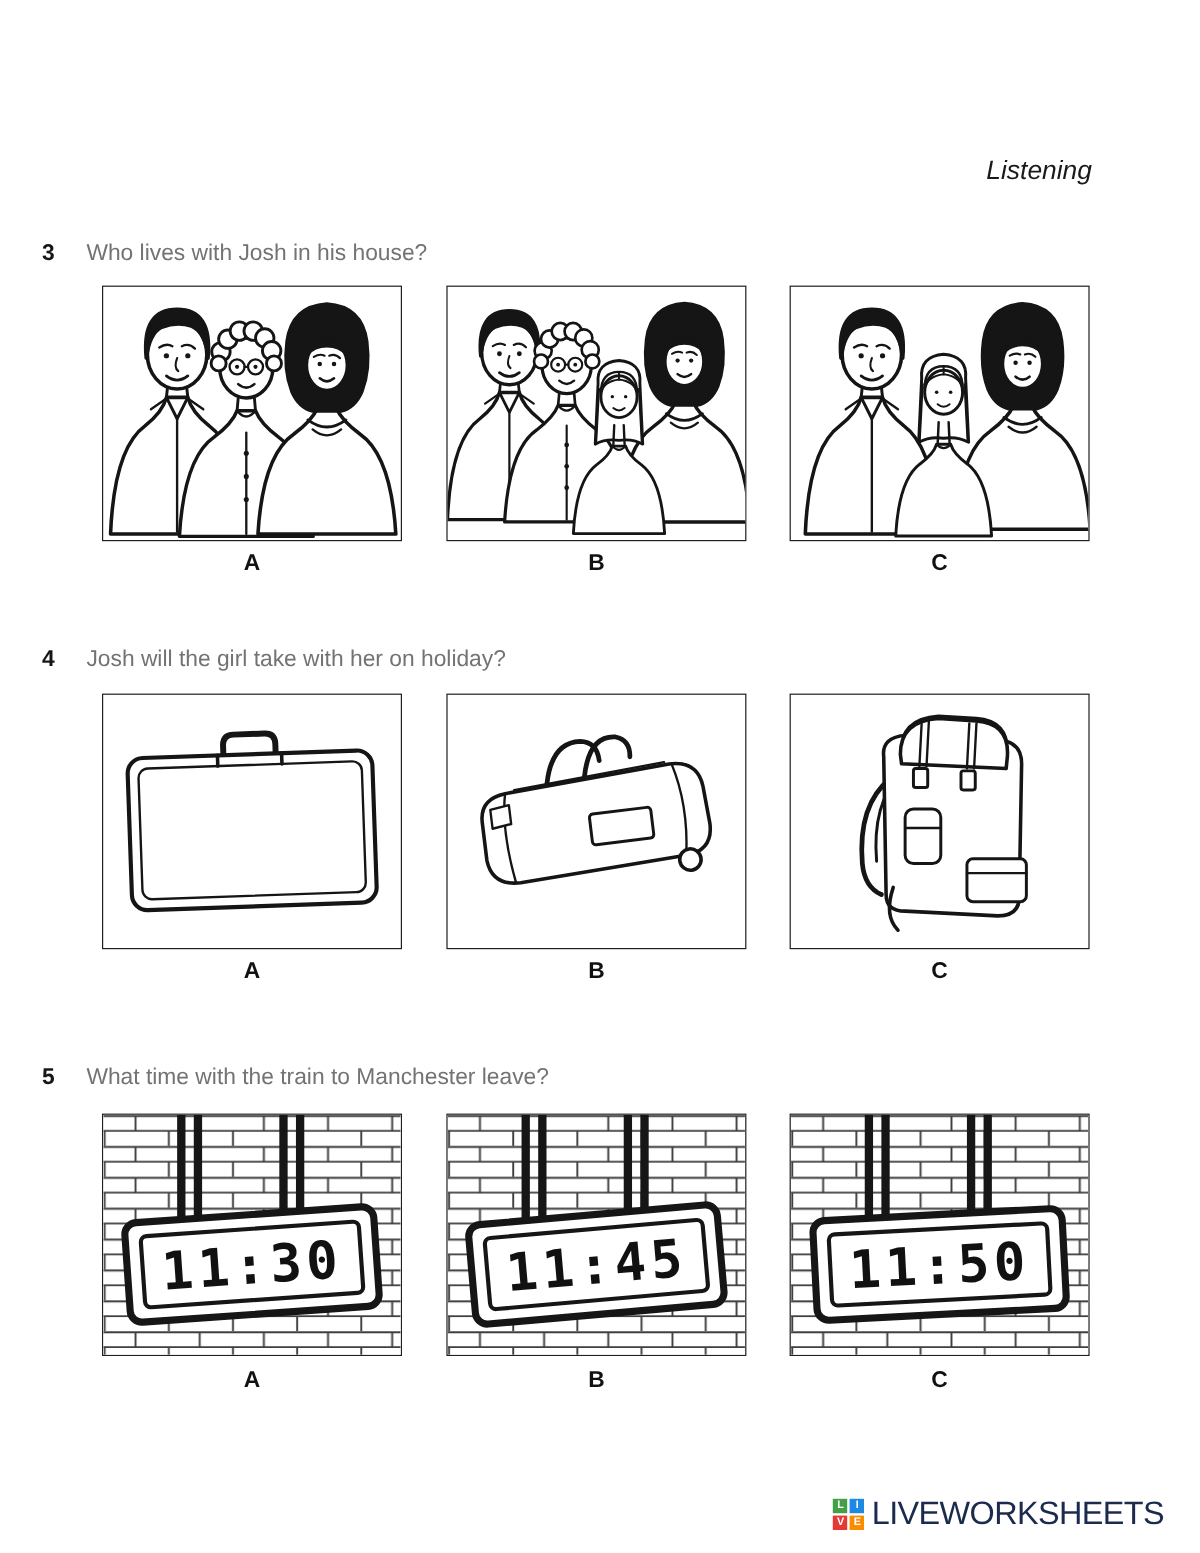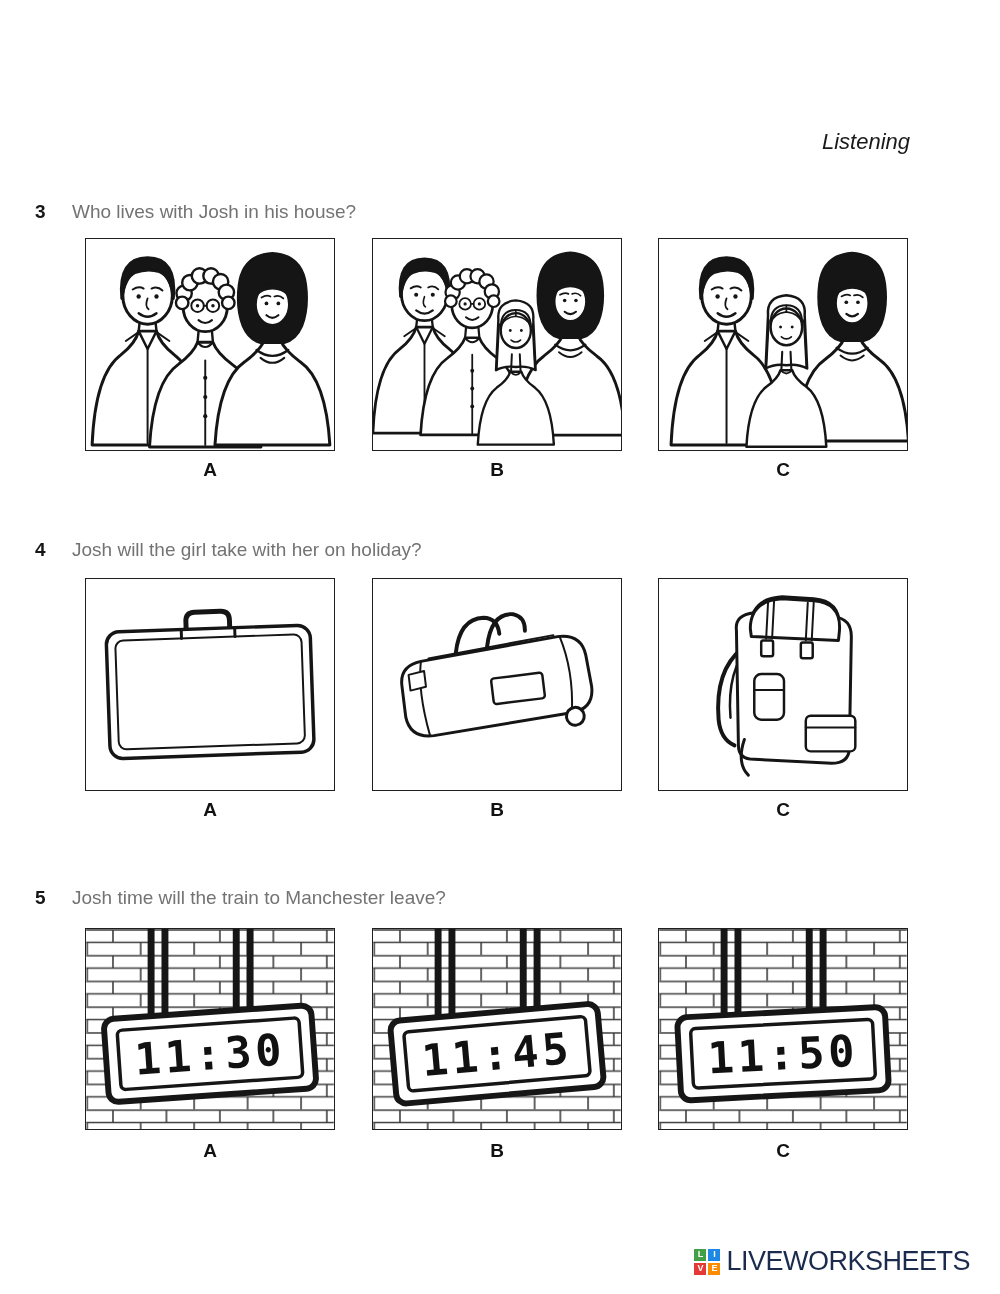--- a/index.html
+++ b/index.html
@@ -199,21 +199,21 @@
         <path d="M148,150 L198,150" stroke-width="2"></path>
         <path d="M86,162 Q78,186 90,198" stroke-width="3" fill="none"></path>
       </g>
     </svg>
   </div>
   <div class="lbl lr2 cA">A</div>
   <div class="lbl lr2 cB">B</div>
   <div class="lbl lr2 cC">C</div>
 
   <span class="q-number q5">5</span>
-  <span class="q-text q5">Josh time will the train to Manchester leave?</span>
+  <span class="q-text q5">What time with the train to Manchester leave?</span>
 
   <div class="box r3 cA">
     <svg viewBox="0 0 250 202">
       <defs>
         <pattern id="brickA" width="54" height="26" patternUnits="userSpaceOnUse">
           <rect width="54" height="26" fill="#ffffff"></rect>
           <path d="M0,1 H54 M0,13.5 H54 M27,1 V13.5 M1,13.5 V26" stroke="#3d3d3d" stroke-width="1.6" fill="none"></path>
         </pattern>
       </defs>
       <rect x="0" y="0" width="250" height="202" fill="url(#brickA)"></rect>

